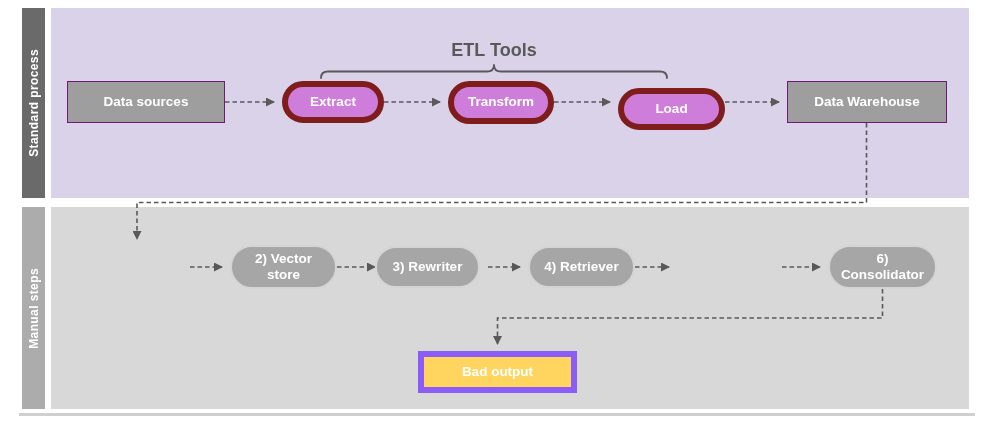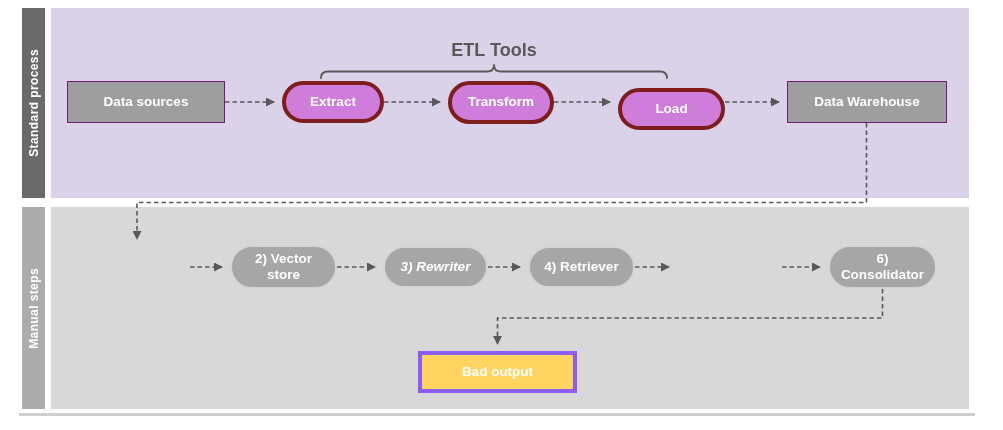--- a/index.html
+++ b/index.html
@@ -79,43 +79,43 @@
     font-weight: bold;
     line-height: 1.2;
     padding: 0 8px;
   }
   .box {
     background: var(--endpoint_box, #9e9e9e);
     border: 1px solid #701a75;
   }
   .pill-etl {
     background: var(--etl_pill, #cf7dda);
-    border: 4px solid #7f1d1d;
+    border: 6px solid #7f1d1d;
     border-radius: 22px;
   }
   .pill-manual {
     background: var(--manual_pill, #a6a6a6);
     border: 2px solid #d4d4d4;
     border-radius: 22px;
   }
   .tight { padding: 0 17px; }
   .output-box {
     background: var(--bad_output_box, #ffd45f);
-    border: 4px solid #8b5cf6;
+    border: 6px solid #8b5cf6;
   }
 
   
   .n-data-sources   { left: 67px;  top: 81px;  width: 158px; height: 42px; }
   .n-extract        { left: 282px; top: 81px;  width: 102px; height: 42px; }
   .n-transform      { left: 448px; top: 81px;  width: 106px; height: 43px; }
   .n-load           { left: 618px; top: 88px;  width: 107px; height: 42px; text-align: right; }
   .n-data-warehouse { left: 787px; top: 81px;  width: 160px; height: 42px; text-align: right; }
   .n-chunker        { left: 84px;  top: 246px; width: 106px; height: 42px; }
   .n-vector-store   { left: 230px; top: 245px; width: 107px; height: 44px; }
-  .n-rewriter       { left: 383px; top: 246px; width: 105px; height: 42px; font-style: italic; }
+  .n-rewriter       { left: 375px; top: 246px; width: 105px; height: 42px; }
   .n-retriever      { left: 528px; top: 246px; width: 107px; height: 42px; }
   .n-reranker       { left: 677px; top: 246px; width: 105px; height: 42px; }
   .n-consolidator   { left: 828px; top: 245px; width: 109px; height: 44px; }
   .n-bad-output     { left: 418px; top: 351px; width: 159px; height: 42px; }
 
   .brace-label {
     position: absolute;
     left: 414px;
     top: 40px;
     width: 160px;

